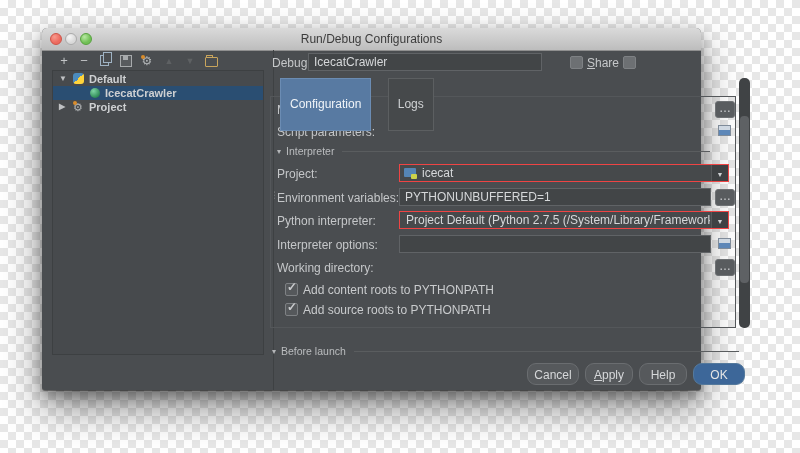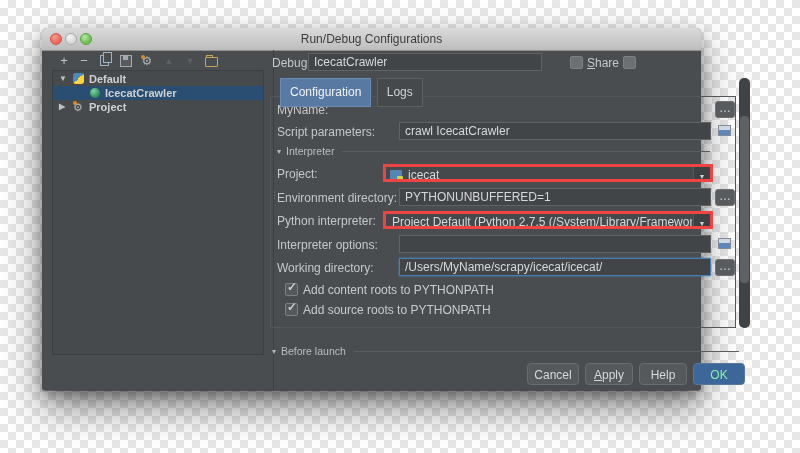--- a/index.html
+++ b/index.html
@@ -60,30 +60,30 @@
   .lbl{position:absolute;white-space:nowrap;color:#c5c7c9;}
   input.fld, .fld{position:absolute;box-sizing:border-box;height:18px;
     background:#424547;border:1px solid #606366;color:#d6d8da;font-size:12px;
     font-family:"Liberation Sans",sans-serif;padding:0 5px;line-height:16px;white-space:nowrap;overflow:hidden;outline:none;}
   input.fld.focused{border:1px solid #4a7fb5;box-shadow:0 0 2px #4a7fb5;}
   .cb{position:absolute;width:11px;height:11px;background:#6d7073;border:1px solid #7e8184;border-radius:2px;}
   .cb[data-checked="true"]{background:#55585b;}
   .cb[data-checked="true"]:after{content:"✓";position:absolute;left:1px;top:-4px;color:#c9cbcd;font-size:12px;font-weight:bold;}
   
   .tabbar{position:absolute;left:238px;top:50px;height:19px;z-index:2;}
-  .tab{display:inline-block;height:19px;line-height:19px;padding:4px 9px;margin-right:2px;
+  .tab{display:inline-block;height:19px;line-height:19px;padding:16px 9px;margin-right:13px;
     background:#46494b;border:1px solid #5c5f61;color:#cfd1d3;vertical-align:top;}
   .tab[data-selected="true"]{background:#587aa2;border-color:#6b8cb3;color:#f0f4f8;}
   
   .pane{position:absolute;left:228px;top:68px;width:466px;height:232px;
     border:1px solid #54575a;box-sizing:border-box;}
   .pane .lbl{left:6px;}
   .pane .fld{left:128px;width:312px;}
-  .combo{position:absolute;left:112px;width:330px;height:18px;box-sizing:border-box;
-    background:#46494b;border:3px solid #ef4444;color:#d6d8da;line-height:16px;white-space:nowrap;overflow:hidden;}
+  .combo{position:absolute;left:128px;width:330px;height:18px;box-sizing:border-box;
+    background:#46494b;border:1px solid #ef4444;color:#d6d8da;line-height:16px;white-space:nowrap;overflow:hidden;}
   .combo .cval{position:absolute;left:6px;top:0;right:18px;overflow:hidden;white-space:nowrap;}
   .combo .cval.withicon{left:22px;}
   .combo .arrowbox{position:absolute;right:0;top:0;bottom:0;width:16px;background:#3e4143;
     border-left:1px solid #55585a;text-align:center;}
   .combo .arrowbox span{font-size:7px;line-height:16px;color:#cdd0d2;}
   .projicon{position:absolute;left:4px;top:3px;width:12px;height:9px;background:#5585b5;border-radius:1px;}
   .projicon:after{content:"";position:absolute;right:-1px;bottom:-2px;width:6px;height:5px;background:#cdd34a;border-radius:1px;}
   .sidebtn{position:absolute;left:444px;width:20px;height:17px;box-sizing:border-box;
     background:#595c5f;border:1px solid #6e7174;border-radius:3px;color:#d4d6d8;
     text-align:center;line-height:13px;font-size:12px;}
@@ -92,23 +92,23 @@
   .expicon:after{content:"";position:absolute;left:0;bottom:0;width:11px;height:5px;background:#5d87b8;}
   .sechdr{position:absolute;display:flex;align-items:center;font-size:10.5px;color:#bbbdbf;white-space:nowrap;}
   .sechdr .tri{font-size:8px;margin-right:5px;color:#b4b6b8;}
   .sechdr .line{display:inline-block;border-top:1px solid #5a5d5f;margin-left:8px;}
   .cblbl{position:absolute;color:#c9cbcd;white-space:nowrap;}
   
   .vscroll{position:absolute;left:697px;top:50px;width:11px;height:250px;background:#404345;border-radius:5px;}
   .vthumb{position:absolute;left:1px;top:38px;width:9px;height:167px;background:#5e6164;border-radius:4px;}
   
   .btn{position:absolute;top:335px;height:22px;box-sizing:border-box;
-    background:#56595c;border:1px solid #6a6d70;border-radius:4px;color:#d6d8da;
+    background:#56595c;border:1px solid #6a6d70;border-radius:9px;color:#d6d8da;
     text-align:center;line-height:20px;font-size:12px;}
-  .btn.primary{background:#3d6799;border-color:#54799c;color:#86efac;}
+  .btn.primary{background:#3d6799;border-color:#54799c;color:#e5e5e5;}
   u{text-decoration:underline;}
 </style>
 </head>
 <body>
 
 <div class="window">
 
   <div class="titlebar">
     <span class="tl red"></span>
     <span class="tl gray"></span>
@@ -164,56 +164,54 @@
     <span class="tab" data-selected="true">Configuration</span>
     <span class="tab" data-selected="false">Logs</span>
   </div>
 
   <div class="pane">
 
     <span class="lbl" style="top:6px">MyName:</span>
     <span class="sidebtn" style="top:4px">…</span>
 
     <span class="lbl" style="top:28px">Script parameters:</span>
-    <input class="fld" style="top: 25px;" value="crawl IcecatCrawler">
     <span class="expbtn" style="top:26px">
         <span class="expicon"></span>
       </span>
 
     <div class="sechdr" style="left:6px;top:48px">
       <span class="tri">▾</span>
       <span>Interpreter</span>
       <span class="line" style="width:368px"></span>
     </div>
 
     <span class="lbl" style="top:70px">Project:</span>
     <div class="combo" style="top:67px">
       <span class="projicon"></span>
       <span class="cval withicon">icecat</span>
       <span class="arrowbox"><span>▼</span></span>
     </div>
 
-    <span class="lbl" style="top:94px">Environment directory:</span>
+    <span class="lbl" style="top:94px">Environment variables:</span>
     <input class="fld" style="top: 91px;" value="PYTHONUNBUFFERED=1">
     <span class="sidebtn" style="top:92px">…</span>
 
     <span class="lbl" style="top:117px">Python interpreter:</span>
     <div class="combo" style="top:114px">
       <span class="cval">Project Default (Python 2.7.5 (/System/Library/Frameworks/Py</span>
       <span class="arrowbox"><span>▼</span></span>
     </div>
 
     <span class="lbl" style="top:141px">Interpreter options:</span>
     <input class="fld" style="top: 138px;" value="">
     <span class="expbtn" style="top:139px">
         <span class="expicon"></span>
       </span>
 
     <span class="lbl" style="top:164px">Working directory:</span>
-    <input class="fld focused" style="top: 161px;" value="/Users/MyName/scrapy/icecat/icecat/">
     <span class="sidebtn" style="top:162px">…</span>
 
     <span class="cb" style="left:14px;top:186px" data-checked="true"></span>
     <span class="cblbl" style="left:32px;top:186px">Add content roots to PYTHONPATH</span>
 
     <span class="cb" style="left:14px;top:206px" data-checked="true"></span>
     <span class="cblbl" style="left:32px;top:206px">Add source roots to PYTHONPATH</span>
   </div>
 
   <div class="vscroll">

